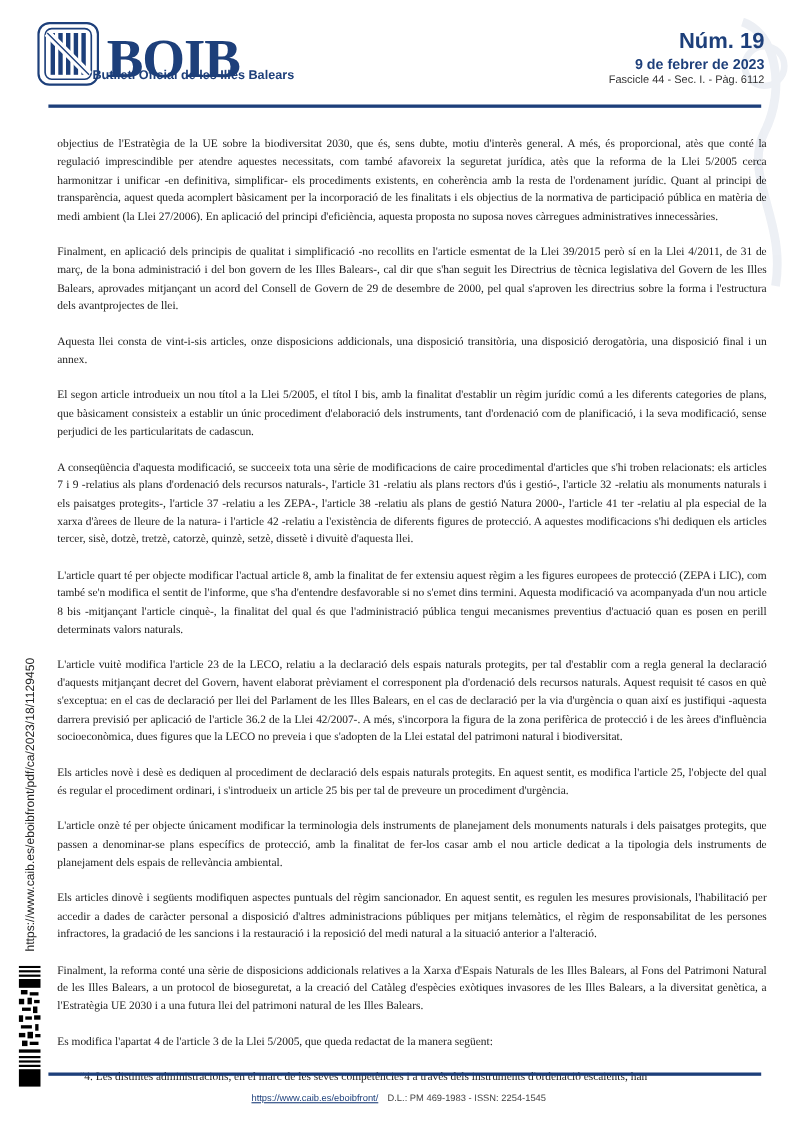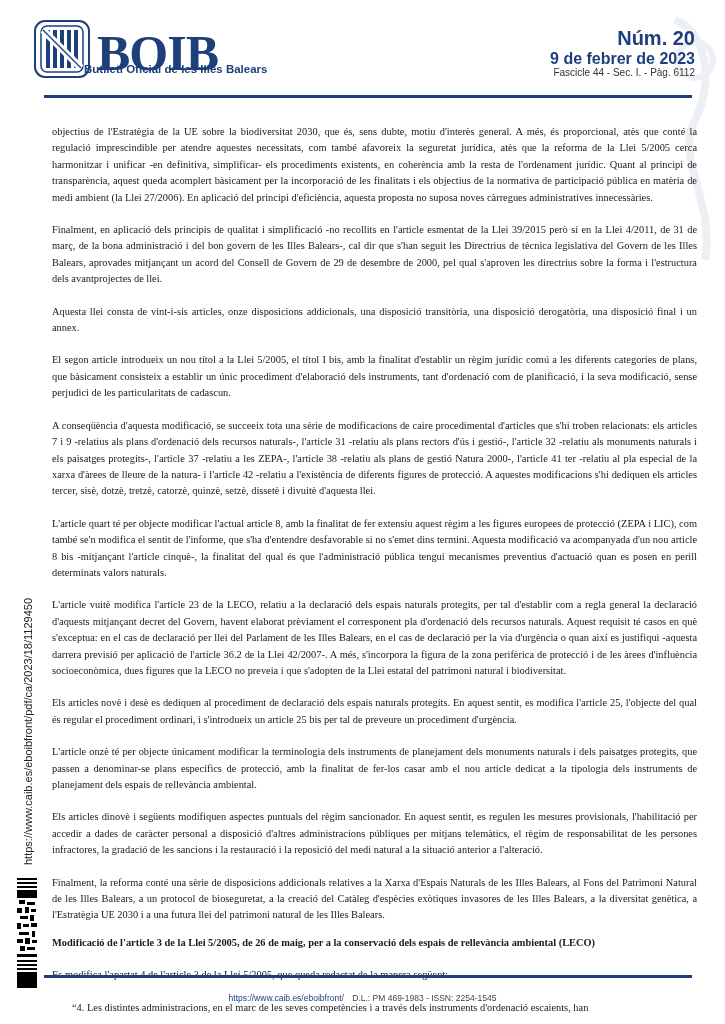--- a/index.html
+++ b/index.html
@@ -4,35 +4,35 @@
 <style>
   html, body { margin: 0; padding: 0; background: #ffffff; }
   body { width: 725px; height: 1024px; position: relative; overflow: hidden; font-family: "Liberation Serif", serif; color: #1a1a1a; }
   .watermark { position: absolute; right: 0; top: 0; width: 60px; height: 360px; opacity: 0.08; }
   .header { position: absolute; left: 0; top: 0; width: 725px; height: 90px; }
   .logo-shield { position: absolute; left: 32px; top: 18px; width: 60px; height: 62px; }
   .logo-title { position: absolute; left: 97px; top: 28px; font-family: "Liberation Serif", serif; font-weight: bold; font-size: 50px; line-height: 50px; color: #1d3f7a; letter-spacing: -1px; }
   .logo-subtitle { position: absolute; left: 84px; top: 63px; font-family: "Liberation Sans", sans-serif; font-weight: bold; font-size: 11.5px; color: #1d3f7a; }
   .issue-block { position: absolute; right: 30px; top: 26px; text-align: right; font-family: "Liberation Sans", sans-serif; }
   .issue-num { font-size: 20px; font-weight: bold; color: #1d3f7a; line-height: 24px; }
-  .issue-date { font-size: 16px; font-weight: bold; color: #1d3f7a; line-height: 14px; margin-top: 2px; }
+  .issue-date { font-size: 13px; font-weight: bold; color: #1d3f7a; line-height: 14px; margin-top: 2px; }
   .issue-pages { font-size: 10px; color: #333; line-height: 13px; }
   .rule { position: absolute; left: 44px; width: 648px; height: 3px; background: #1d3f7a; }
   .rule.top { top: 95px; }
   .rule.bottom { top: 975px; }
   .content { position: absolute; left: 52px; top: 108px; width: 645px; font-size: 10.4px; line-height: 16.4px; text-align: justify; }
   .content p { margin: 16px 0 11px 0; }
   .heading-iv { text-align: center; font-weight: bold; margin: 6px 0 11px 0; }
   .article-title { font-weight: bold; margin: 0 !important; }
   .article-sub { font-weight: bold; margin: 0 0 11px 0 !important; }
   .quote { text-indent: 20px; }
   .side-url { position: absolute; left: 22px; top: 865px; transform: rotate(-90deg); transform-origin: left top; font-family: "Liberation Sans", sans-serif; font-size: 11px; color: #222; white-space: nowrap; }
   .barcode { position: absolute; left: 17px; top: 878px; width: 20px; height: 110px; }
   .footer { position: absolute; left: 0; top: 993px; width: 725px; text-align: center; font-family: "Liberation Sans", sans-serif; font-size: 8.5px; color: #444; }
-  .footer a { color: #1d3f7a; margin-right: 6px; }
+  .footer a { color: #1d3f7a; text-decoration: underline; margin-right: 6px; }
 </style>
 </head>
 <body>
 
 <svg class="watermark" viewBox="0 0 60 360">
   <path d="M10 20 C40 30 50 80 30 120 C10 160 50 200 40 260" stroke="#1d3f7a" stroke-width="8" fill="none"></path>
   <circle cx="30" cy="60" r="18" stroke="#1d3f7a" stroke-width="6" fill="none"></circle>
 </svg>
 
 <div class="header">
@@ -43,40 +43,39 @@
     <rect x="21" y="12" width="4" height="38" fill="#1d3f7a"></rect>
     <rect x="28" y="12" width="4" height="38" fill="#1d3f7a"></rect>
     <rect x="35" y="12" width="4" height="38" fill="#1d3f7a"></rect>
     <rect x="42" y="12" width="4" height="38" fill="#1d3f7a"></rect>
     <path d="M11 12 L49 50" stroke="#ffffff" stroke-width="7"></path>
     <path d="M11 12 L49 50" stroke="#1d3f7a" stroke-width="1.2"></path>
   </svg>
   <div class="logo-title">BOIB</div>
   <div class="logo-subtitle">Butlletí Oficial de les Illes Balears</div>
   <div class="issue-block">
-    <div class="issue-num">Núm. 20</div>
+    <div class="issue-num">Núm. 19</div>
     <div class="issue-date">9 de febrer de 2023</div>
     <div class="issue-pages">Fascicle 44 - Sec. I. - Pàg. 6112</div>
   </div>
 </div>
 <div class="rule top"></div>
 
 <div class="content">
   <p>objectius de l'Estratègia de la UE sobre la biodiversitat 2030, que és, sens dubte, motiu d'interès general. A més, és proporcional, atès que conté la regulació imprescindible per atendre aquestes necessitats, com també afavoreix la seguretat jurídica, atès que la reforma de la Llei 5/2005 cerca harmonitzar i unificar -en definitiva, simplificar- els procediments existents, en coherència amb la resta de l'ordenament jurídic. Quant al principi de transparència, aquest queda acomplert bàsicament per la incorporació de les finalitats i els objectius de la normativa de participació pública en matèria de medi ambient (la Llei 27/2006). En aplicació del principi d'eficiència, aquesta proposta no suposa noves càrregues administratives innecessàries.</p>
   <p>Finalment, en aplicació dels principis de qualitat i simplificació -no recollits en l'article esmentat de la Llei 39/2015 però sí en la Llei 4/2011, de 31 de març, de la bona administració i del bon govern de les Illes Balears-, cal dir que s'han seguit les Directrius de tècnica legislativa del Govern de les Illes Balears, aprovades mitjançant un acord del Consell de Govern de 29 de desembre de 2000, pel qual s'aproven les directrius sobre la forma i l'estructura dels avantprojectes de llei.</p>
   <p>Aquesta llei consta de vint-i-sis articles, onze disposicions addicionals, una disposició transitòria, una disposició derogatòria, una disposició final i un annex.</p>
   <p>El segon article introdueix un nou títol a la Llei 5/2005, el títol I bis, amb la finalitat d'establir un règim jurídic comú a les diferents categories de plans, que bàsicament consisteix a establir un únic procediment d'elaboració dels instruments, tant d'ordenació com de planificació, i la seva modificació, sense perjudici de les particularitats de cadascun.</p>
   <p>A conseqüència d'aquesta modificació, se succeeix tota una sèrie de modificacions de caire procedimental d'articles que s'hi troben relacionats: els articles 7 i 9 -relatius als plans d'ordenació dels recursos naturals-, l'article 31 -relatiu als plans rectors d'ús i gestió-, l'article 32 -relatiu als monuments naturals i els paisatges protegits-, l'article 37 -relatiu a les ZEPA-, l'article 38 -relatiu als plans de gestió Natura 2000-, l'article 41 ter -relatiu al pla especial de la xarxa d'àrees de lleure de la natura- i l'article 42 -relatiu a l'existència de diferents figures de protecció. A aquestes modificacions s'hi dediquen els articles tercer, sisè, dotzè, tretzè, catorzè, quinzè, setzè, dissetè i divuitè d'aquesta llei.</p>
   <p>L'article quart té per objecte modificar l'actual article 8, amb la finalitat de fer extensiu aquest règim a les figures europees de protecció (ZEPA i LIC), com també se'n modifica el sentit de l'informe, que s'ha d'entendre desfavorable si no s'emet dins termini. Aquesta modificació va acompanyada d'un nou article 8 bis -mitjançant l'article cinquè-, la finalitat del qual és que l'administració pública tengui mecanismes preventius d'actuació quan es posen en perill determinats valors naturals.</p>
   <p>L'article vuitè modifica l'article 23 de la LECO, relatiu a la declaració dels espais naturals protegits, per tal d'establir com a regla general la declaració d'aquests mitjançant decret del Govern, havent elaborat prèviament el corresponent pla d'ordenació dels recursos naturals. Aquest requisit té casos en què s'exceptua: en el cas de declaració per llei del Parlament de les Illes Balears, en el cas de declaració per la via d'urgència o quan així es justifiqui -aquesta darrera previsió per aplicació de l'article 36.2 de la Llei 42/2007-. A més, s'incorpora la figura de la zona perifèrica de protecció i de les àrees d'influència socioeconòmica, dues figures que la LECO no preveia i que s'adopten de la Llei estatal del patrimoni natural i biodiversitat.</p>
   <p>Els articles novè i desè es dediquen al procediment de declaració dels espais naturals protegits. En aquest sentit, es modifica l'article 25, l'objecte del qual és regular el procediment ordinari, i s'introdueix un article 25 bis per tal de preveure un procediment d'urgència.</p>
   <p>L'article onzè té per objecte únicament modificar la terminologia dels instruments de planejament dels monuments naturals i dels paisatges protegits, que passen a denominar-se plans específics de protecció, amb la finalitat de fer-los casar amb el nou article dedicat a la tipologia dels instruments de planejament dels espais de rellevància ambiental.</p>
   <p>Els articles dinovè i següents modifiquen aspectes puntuals del règim sancionador. En aquest sentit, es regulen les mesures provisionals, l'habilitació per accedir a dades de caràcter personal a disposició d'altres administracions públiques per mitjans telemàtics, el règim de responsabilitat de les persones infractores, la gradació de les sancions i la restauració i la reposició del medi natural a la situació anterior a l'alteració.</p>
   <p>Finalment, la reforma conté una sèrie de disposicions addicionals relatives a la Xarxa d'Espais Naturals de les Illes Balears, al Fons del Patrimoni Natural de les Illes Balears, a un protocol de bioseguretat, a la creació del Catàleg d'espècies exòtiques invasores de les Illes Balears, a la diversitat genètica, a l'Estratègia UE 2030 i a una futura llei del patrimoni natural de les Illes Balears.</p>
-  <p class="article-sub">Modificació de l'article 3 de la Llei 5/2005, de 26 de maig, per a la conservació dels espais de rellevància ambiental (LECO)</p>
   <p>Es modifica l'apartat 4 de l'article 3 de la Llei 5/2005, que queda redactat de la manera següent:</p>
   <p class="quote">“4. Les distintes administracions, en el marc de les seves competències i a través dels instruments d'ordenació escaients, han</p>
 </div>
 
 <div class="side-url">https://www.caib.es/eboibfront/pdf/ca/2023/18/1129450</div>
 
 <svg class="barcode" viewBox="0 0 20 110">
   <rect x="0" y="0" width="20" height="2" fill="#000"></rect>
   <rect x="0" y="4" width="20" height="2" fill="#000"></rect>
   <rect x="0" y="8" width="20" height="2" fill="#000"></rect>

